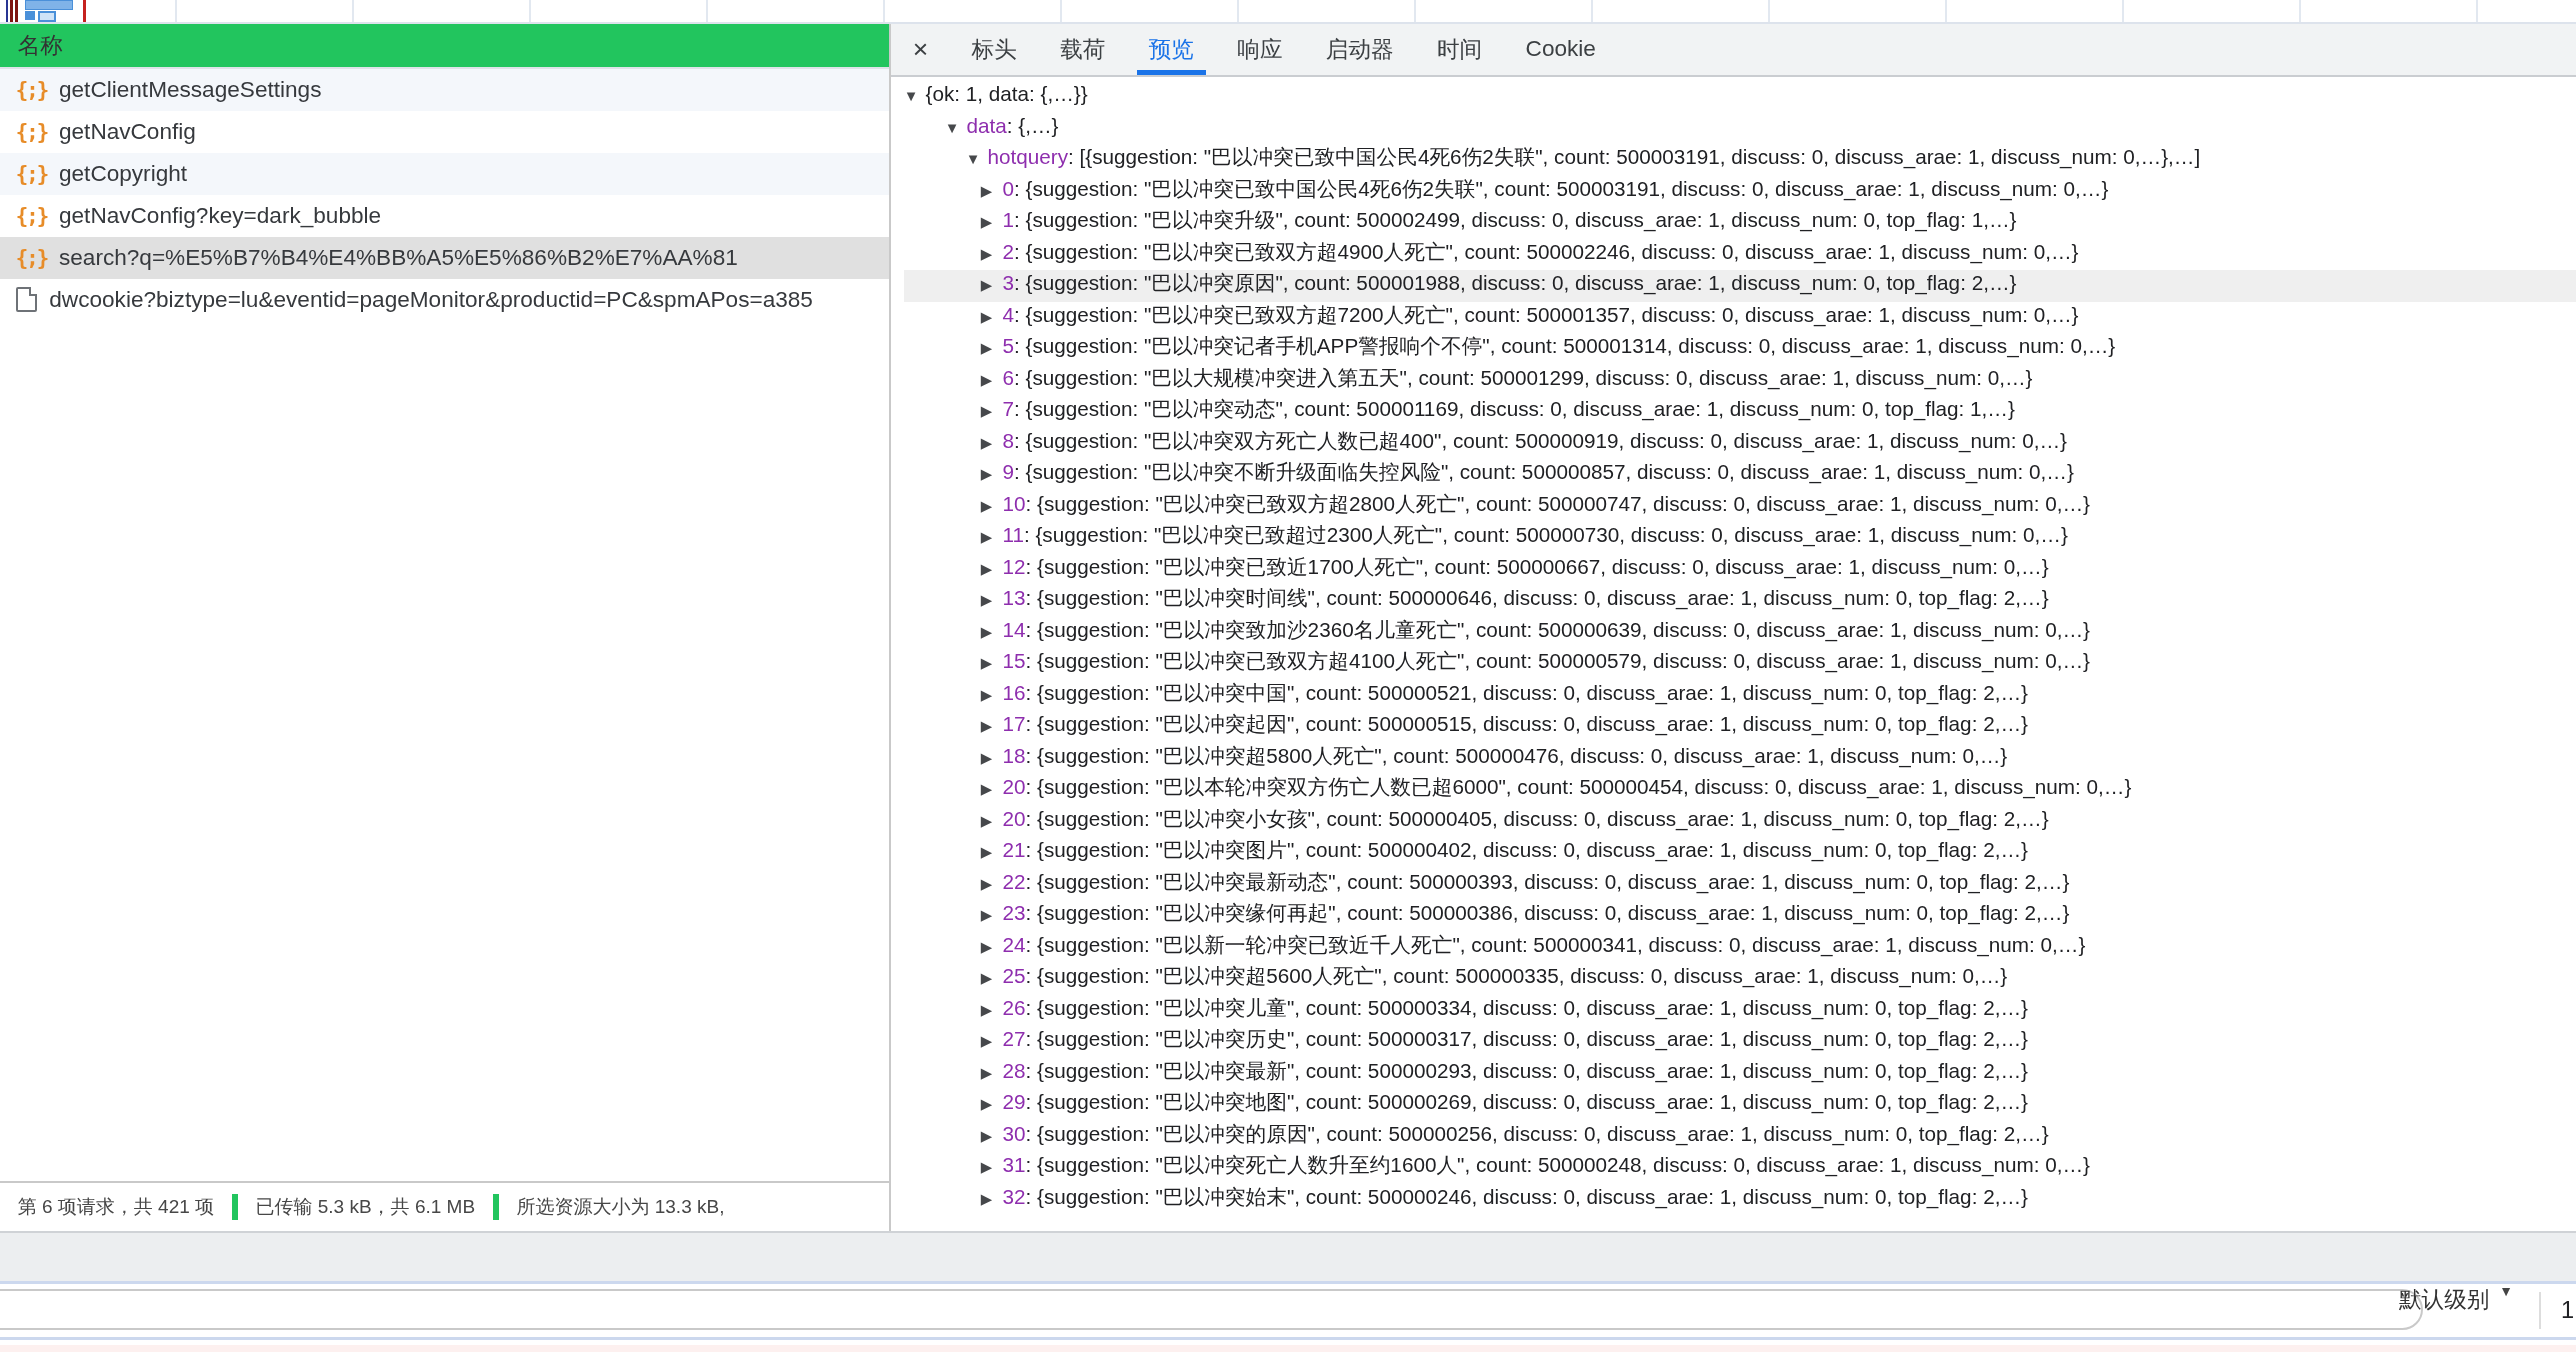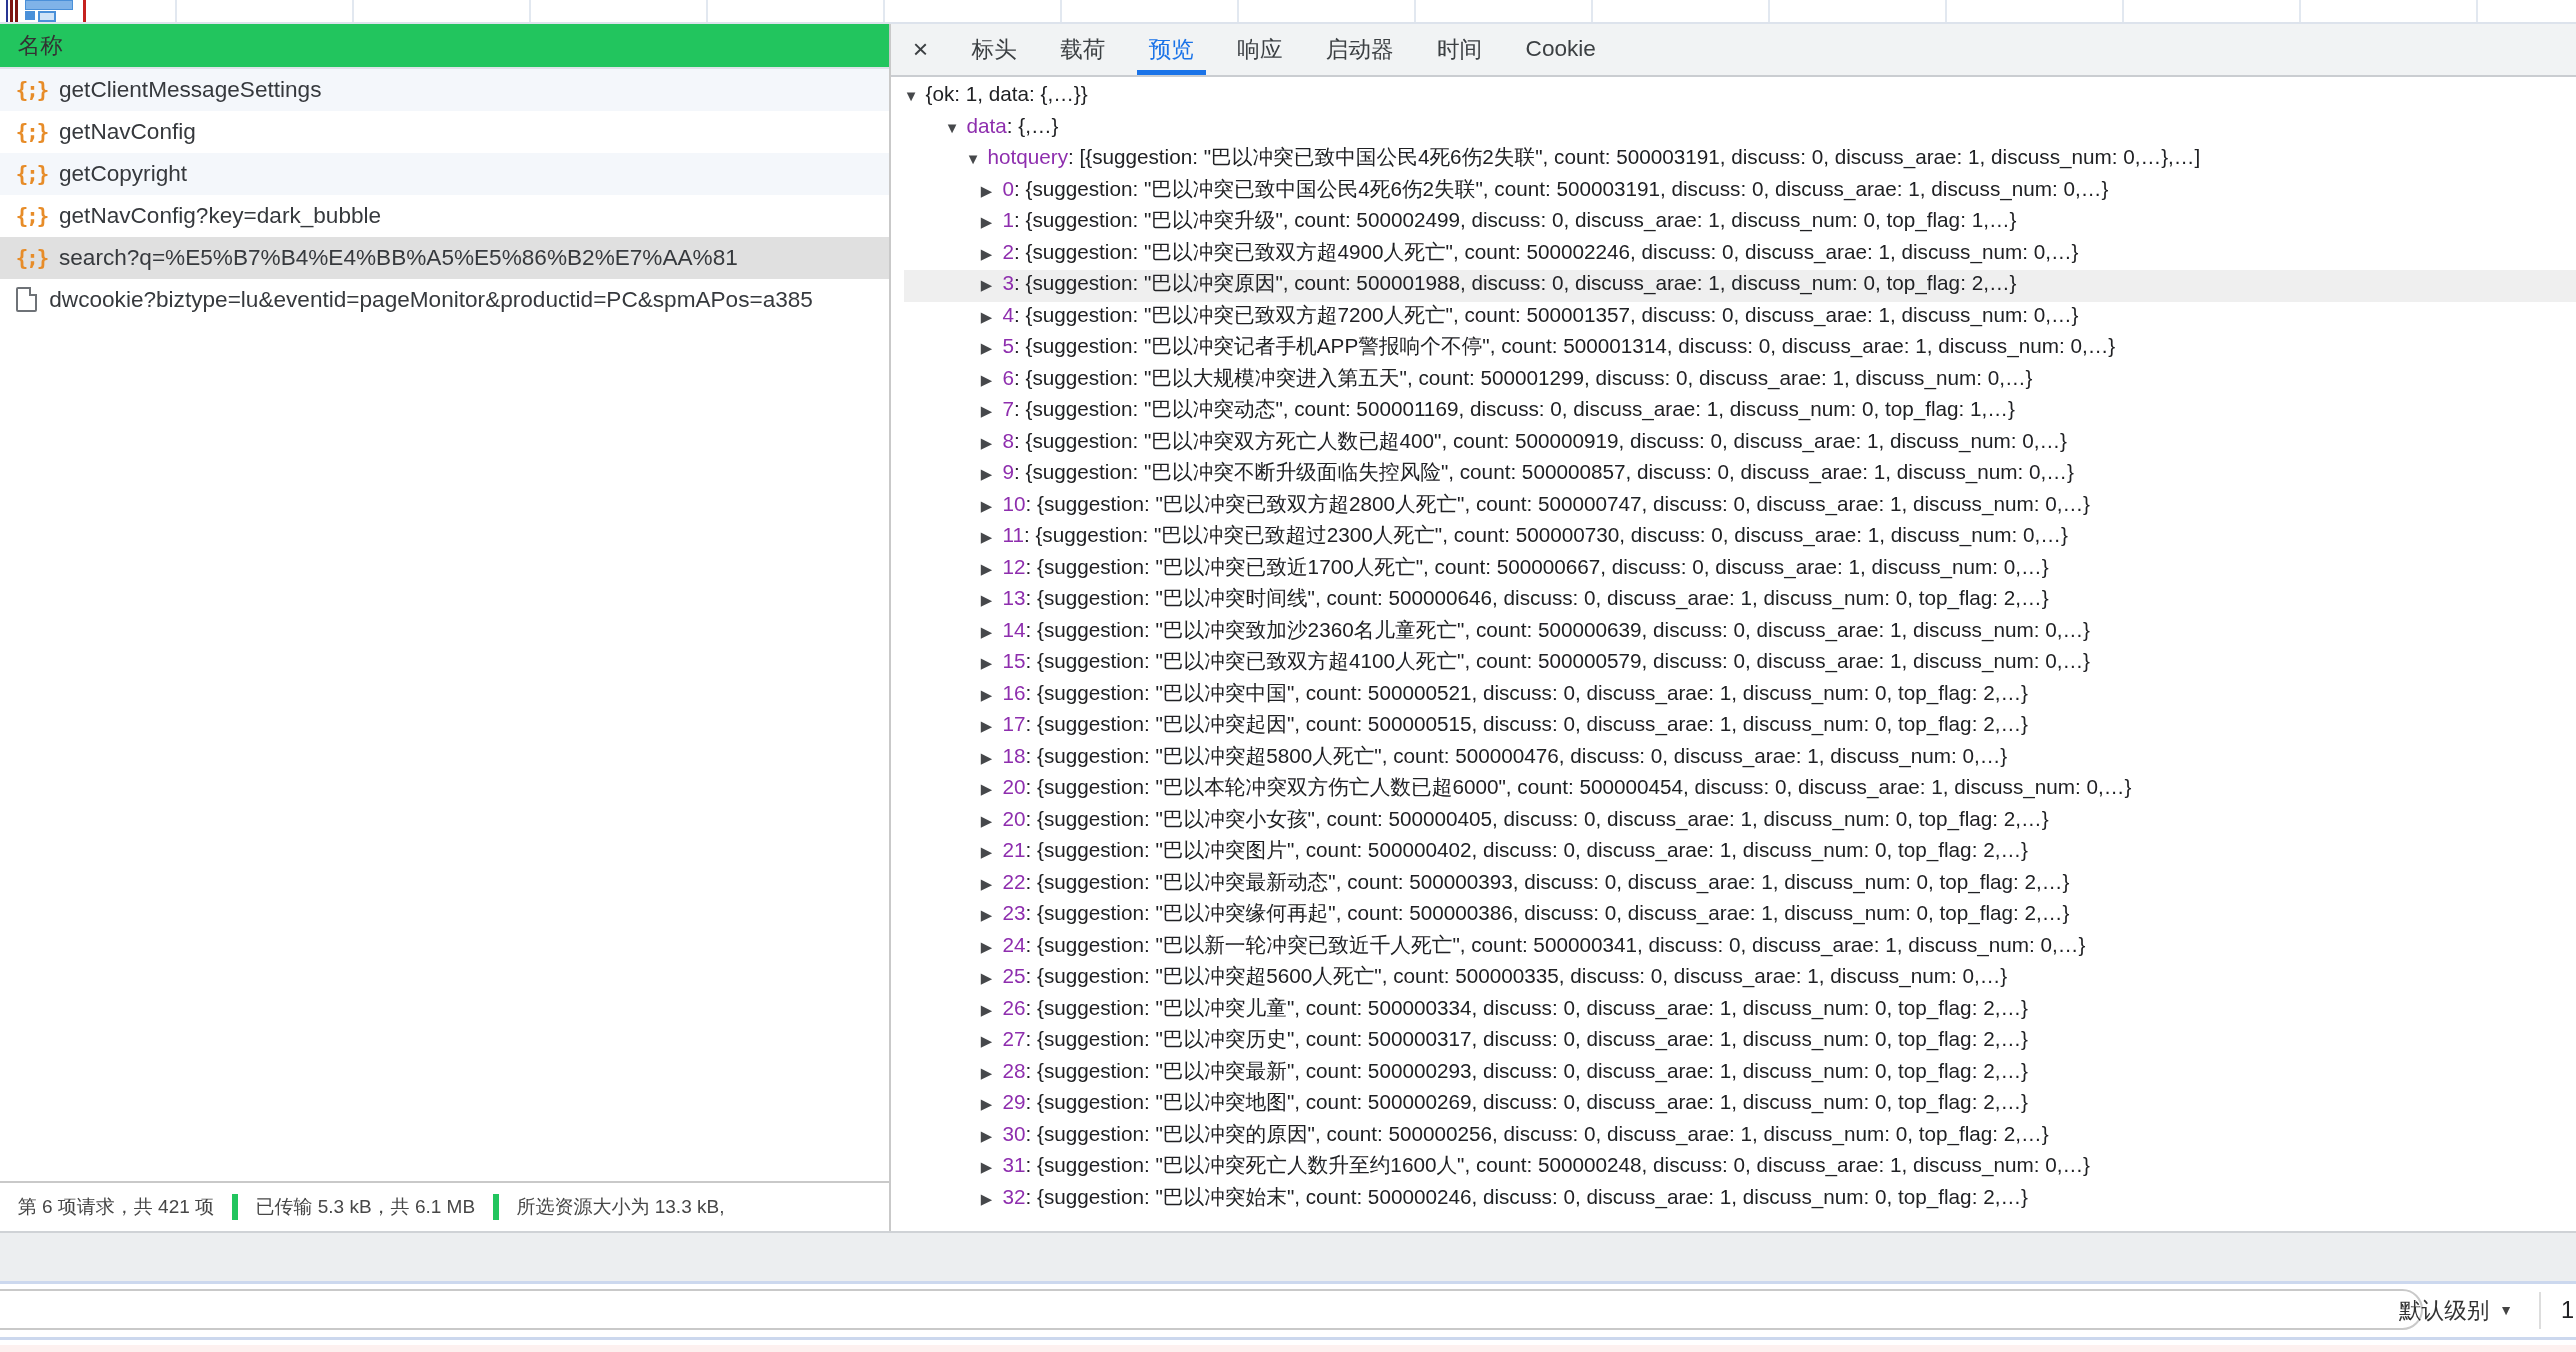--- a/index.html
+++ b/index.html
@@ -52,21 +52,21 @@
   .k{color:#8e2eae;margin-top:25px;}
   .ind0{padding-left:0;} .ind1{padding-left:41px;} .ind2{padding-left:62px;} .ind3{padding-left:77px;}
 
   
   #drawer{position:absolute;left:0;right:0;bottom:0;height:122px;background:#fff;}
   #drawer-gray{height:48px;background:#eceef0;border-top:2px solid #cfd2d6;}
   .blue-line{height:3px;background:#ccd8ee;}
   #drawer-toolbar{position:relative;height:53px;background:#fff;}
   #console-filter{position:absolute;left:-23.6px;top:4.9px;width:2407px;height:37px;border:2px solid #c9c9c9;
     border-radius:20.7px;outline:none;font-size:21.7px;padding:0 17.7px;font-family:"Liberation Sans",sans-serif;box-sizing:content-box;}
-  #level-select{position:absolute;left:2399px;top:0;height:53px;display:flex;align-items:center;gap:9.8px;
+  #level-select{position:absolute;left:2399px;top:0;height:53px;display:flex;align-items:flex-start;gap:9.8px;
     font-size:22.6px;color:#333;cursor:pointer;}
   #level-caret{font-size:13.8px;color:#444;}
   #toolbar-sep{position:absolute;left:2539px;top:7.9px;bottom:7.9px;width:2px;background:#ddd;}
   #issue-count{position:absolute;left:2561px;top:0;height:53px;display:flex;align-items:center;font-size:23.6px;color:#202124;}
   #drawer-white{height:4.9px;background:#fff;}
   #drawer-pink{height:7.9px;background:#fdf0ef;}
 </style>
 </head>
 <body>
 

